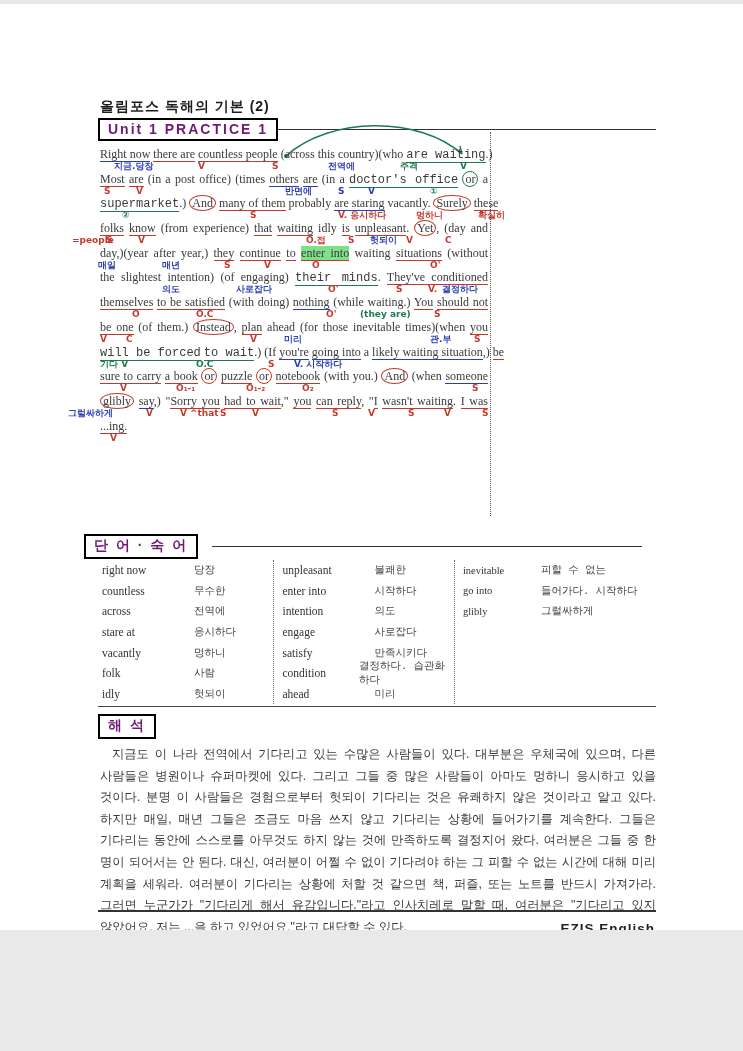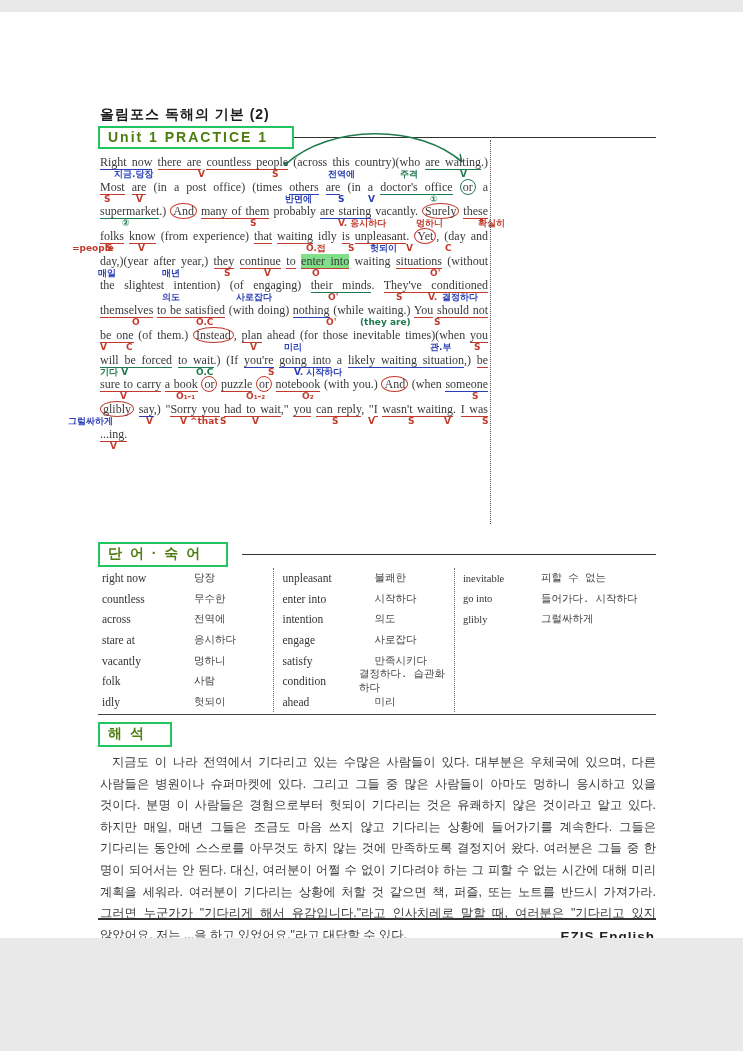--- a/index.html
+++ b/index.html
@@ -1,36 +1,36 @@
 <!DOCTYPE html>
 <html><head>
 <meta charset="utf-8">
 <style>
   html,body{margin:0;padding:0;background:#e9e9e9;}
-  #page{position:relative;width:743px;height:926px;background:#ffffff;margin:12px auto;
+  #page{position:relative;width:743px;height:926px;background:#ffffff;margin:4px auto;
         font-family:"Liberation Serif","DejaVu Serif",serif;color:#3a3a3a;overflow:hidden;}
   
   .doc-title{position:absolute;left:100px;top:94px;font-family:"Liberation Sans","DejaVu Sans",sans-serif;
              font-weight:bold;font-size:14px;color:#1c1c1c;letter-spacing:1px;}
   .hdr-row{position:absolute;display:flex;align-items:center;}
-  .hdr-box{border:2px solid #22c55e;background:#fff;padding:1px 24px 2px 8px;
+  .hdr-box{border:2px solid #000000;background:#fff;padding:1px 8px 2px 8px;
            font-family:"Liberation Sans","DejaVu Sans",sans-serif;font-weight:bold;font-size:14px;
-           color:#4d7c0f;letter-spacing:2px;white-space:nowrap;}
+           color:#701a75;letter-spacing:2px;white-space:nowrap;}
   .hdr-line{flex:1;border-bottom:1px solid #333;height:0;margin-left:0;}
   .hdr-line-wrap{flex:1;display:flex;justify-content:flex-end;align-items:flex-end;border-bottom:1px solid #333;height:16px;}
   .topic-label{font-size:11px;color:#333;padding:0 2px 1px 0;font-family:"Liberation Serif",serif;}
   
   #passage{position:absolute;left:100px;top:144px;width:388px;}
   .pline{height:24.7px;position:relative;}
   .ptext{font-size:12px;line-height:13px;height:13px;white-space:normal;
          text-align:justify;text-align-last:justify;color:#3a3a3a;}
   .ptext.nojust{text-align:left;text-align-last:left;}
   .ptext span{white-space:nowrap;}
   .ur{border-bottom:1.4px solid #c0392b;}
-  .ug{border-bottom:1.4px solid #1e7a4f;}
+  .ug{border-bottom:1.4px solid #1e7a4f;font-family:Liberation Mono, monospace;}
   .ub{border-bottom:1.4px solid #2b3fb5;}
   .cr{border:1.3px solid #c0392b;border-radius:50%;padding:0 2px;}
   .cg{border:1.3px solid #1e7a4f;border-radius:50%;padding:0 2px;}
   .hg{background:#7fe089;border-bottom:1.4px solid #c0392b;}
   .pann{position:relative;height:11px;}
   .an{position:absolute;top:0;font-family:"DejaVu Sans","Liberation Sans",sans-serif;
       font-weight:bold;font-size:9px;line-height:10px;white-space:nowrap;}
   .an.r{color:#c23b2e;} .an.b{color:#2b3fb5;} .an.g{color:#1e7a4f;}
   #vline-dotted{position:absolute;left:490px;top:128px;height:384px;border-left:1.6px dotted #555;}
   #arc-svg{position:absolute;left:100px;top:104px;pointer-events:none;}
@@ -200,21 +200,21 @@
       <div class="pline">
         <div class="ptext nojust"><span class="ur">...ing.</span></div>
         <div class="pann">
           <span class="an r" style="left: 10px;">V</span>
         </div>
       </div>
     </div>
 
   <div id="vline-dotted"></div>
 
-  <div class="hdr-row" style="left:98px;top:530px;width:558px;gap:14px;">
+  <div class="hdr-row" style="left:84px;top:530px;width:558px;gap:14px;">
     <div class="hdr-box">단 어 · 숙 어</div>
     <div class="hdr-line"></div>
   </div>
 
   <div id="vocab-columns">
       <div class="vcol">
         <div class="vrow">
           <span class="ven">right now</span>
           <span class="vko">당장</span>
         </div>

